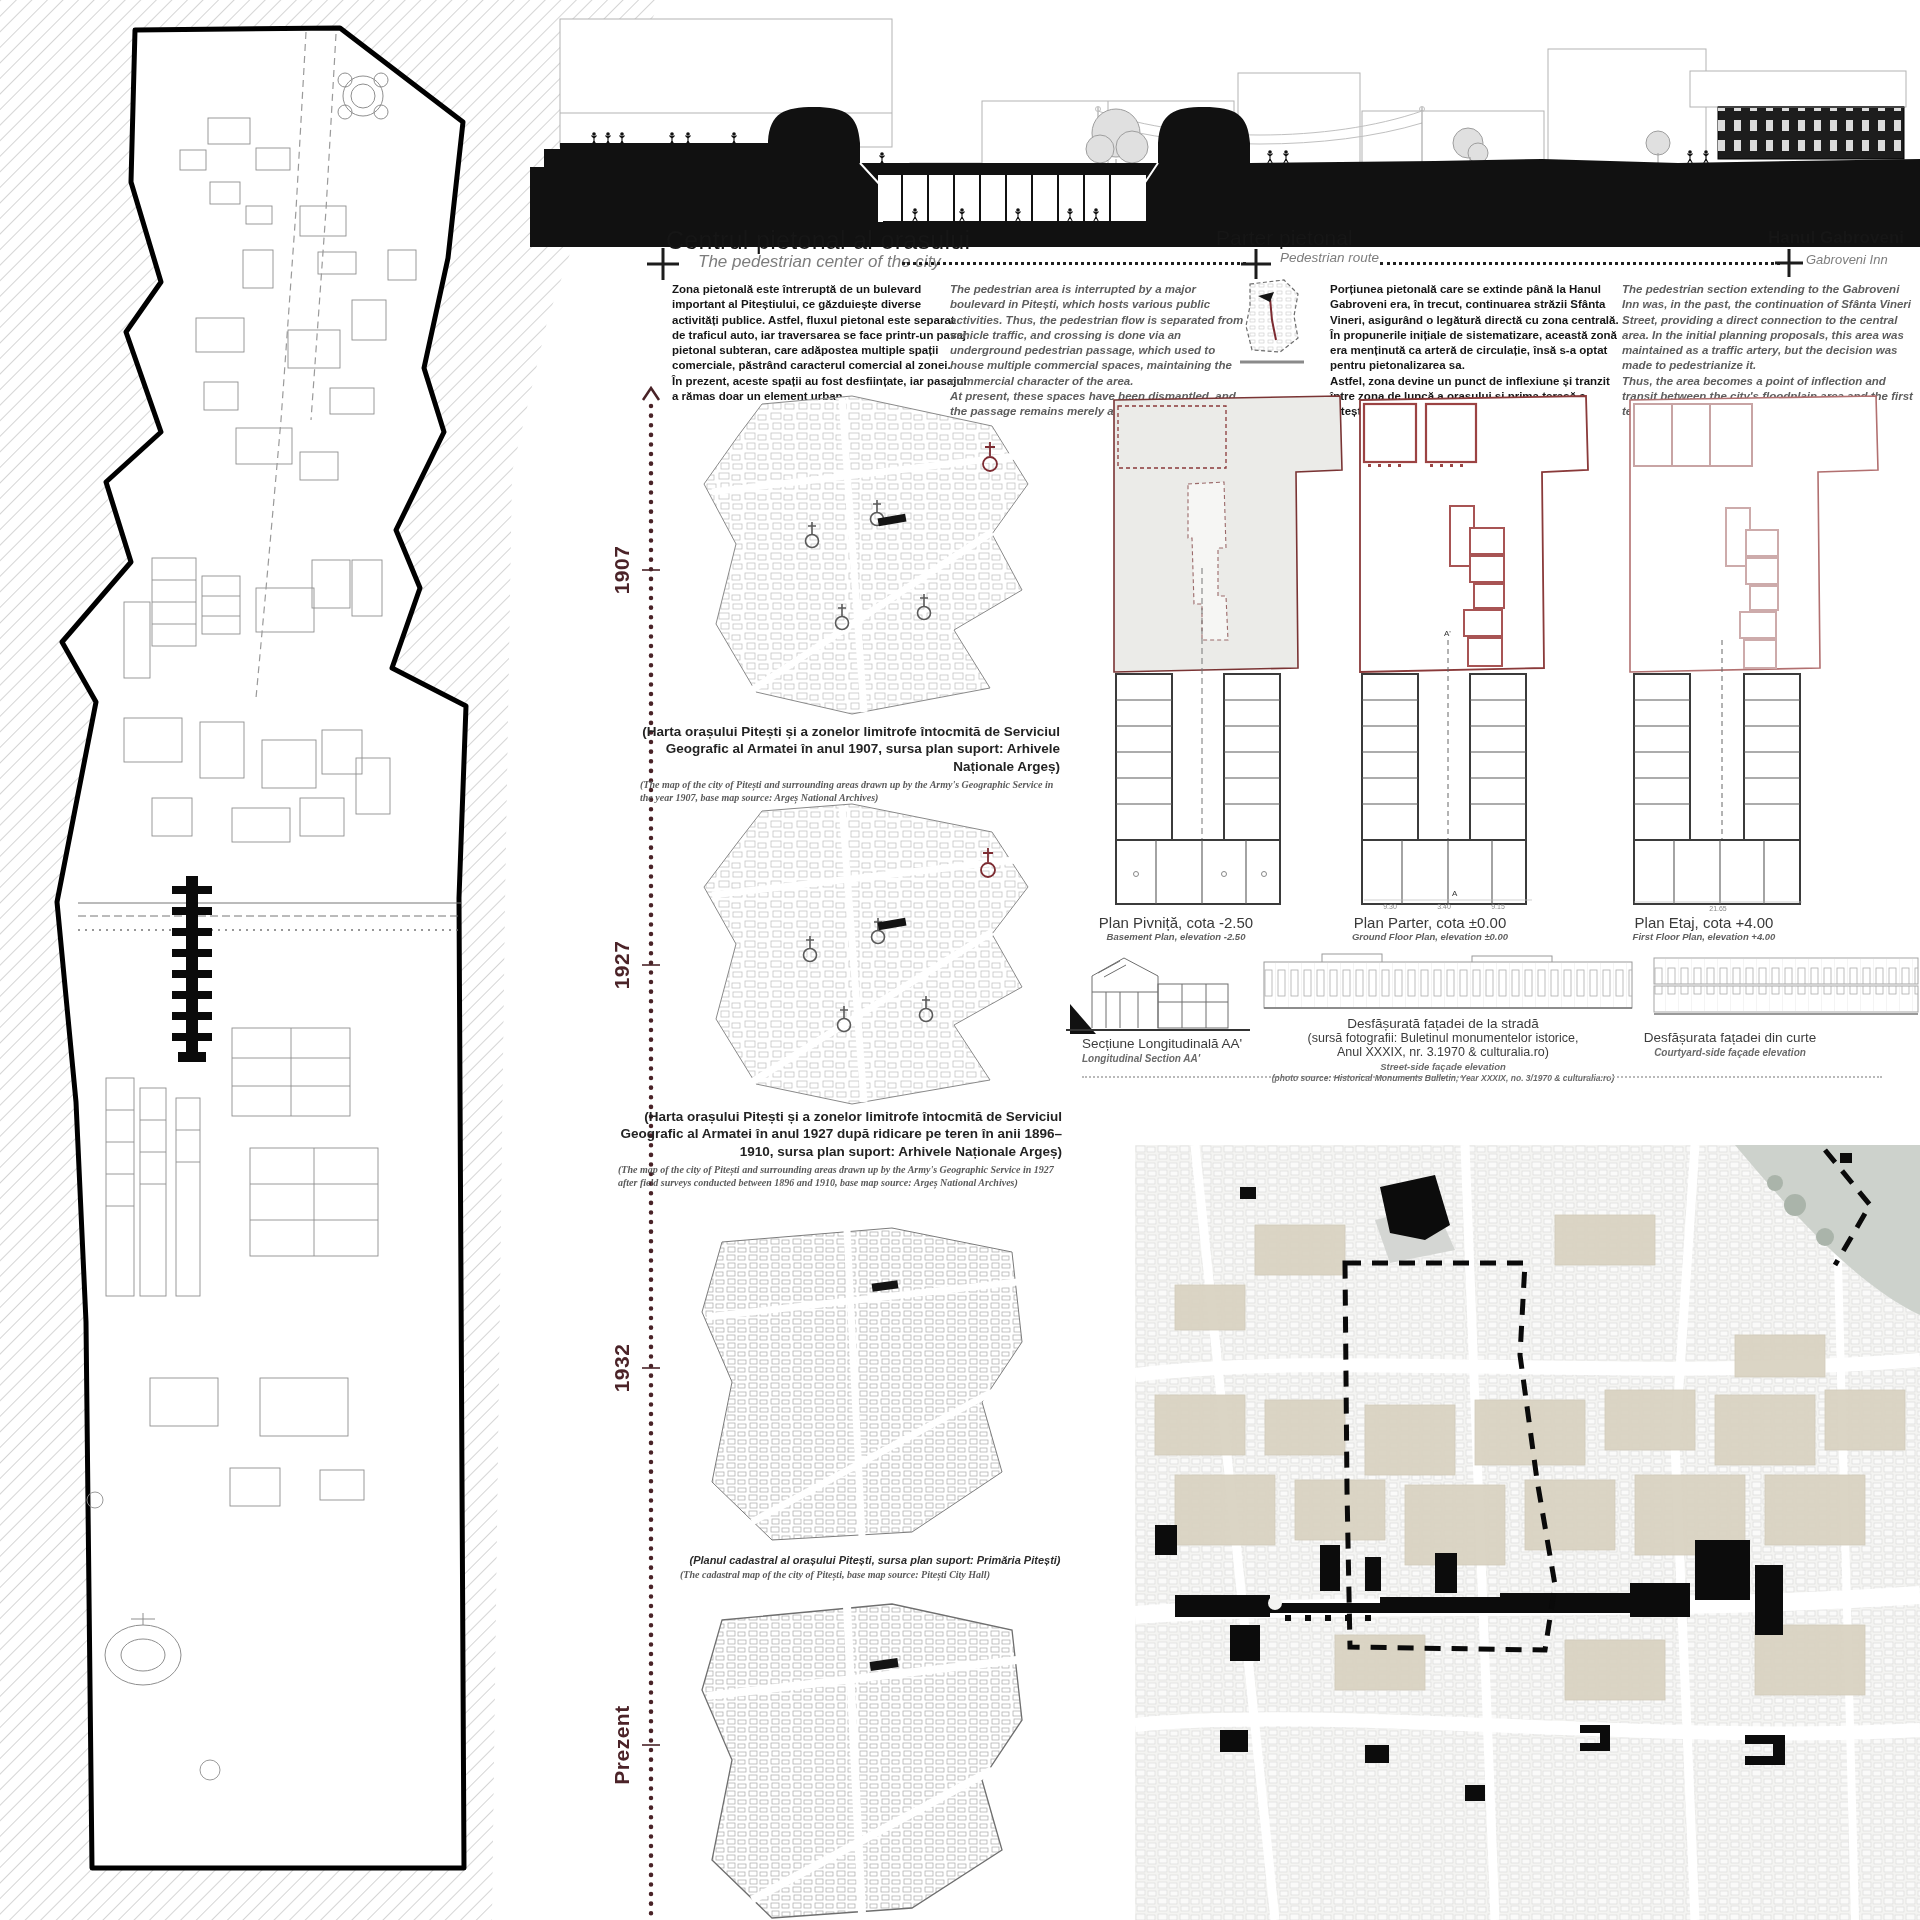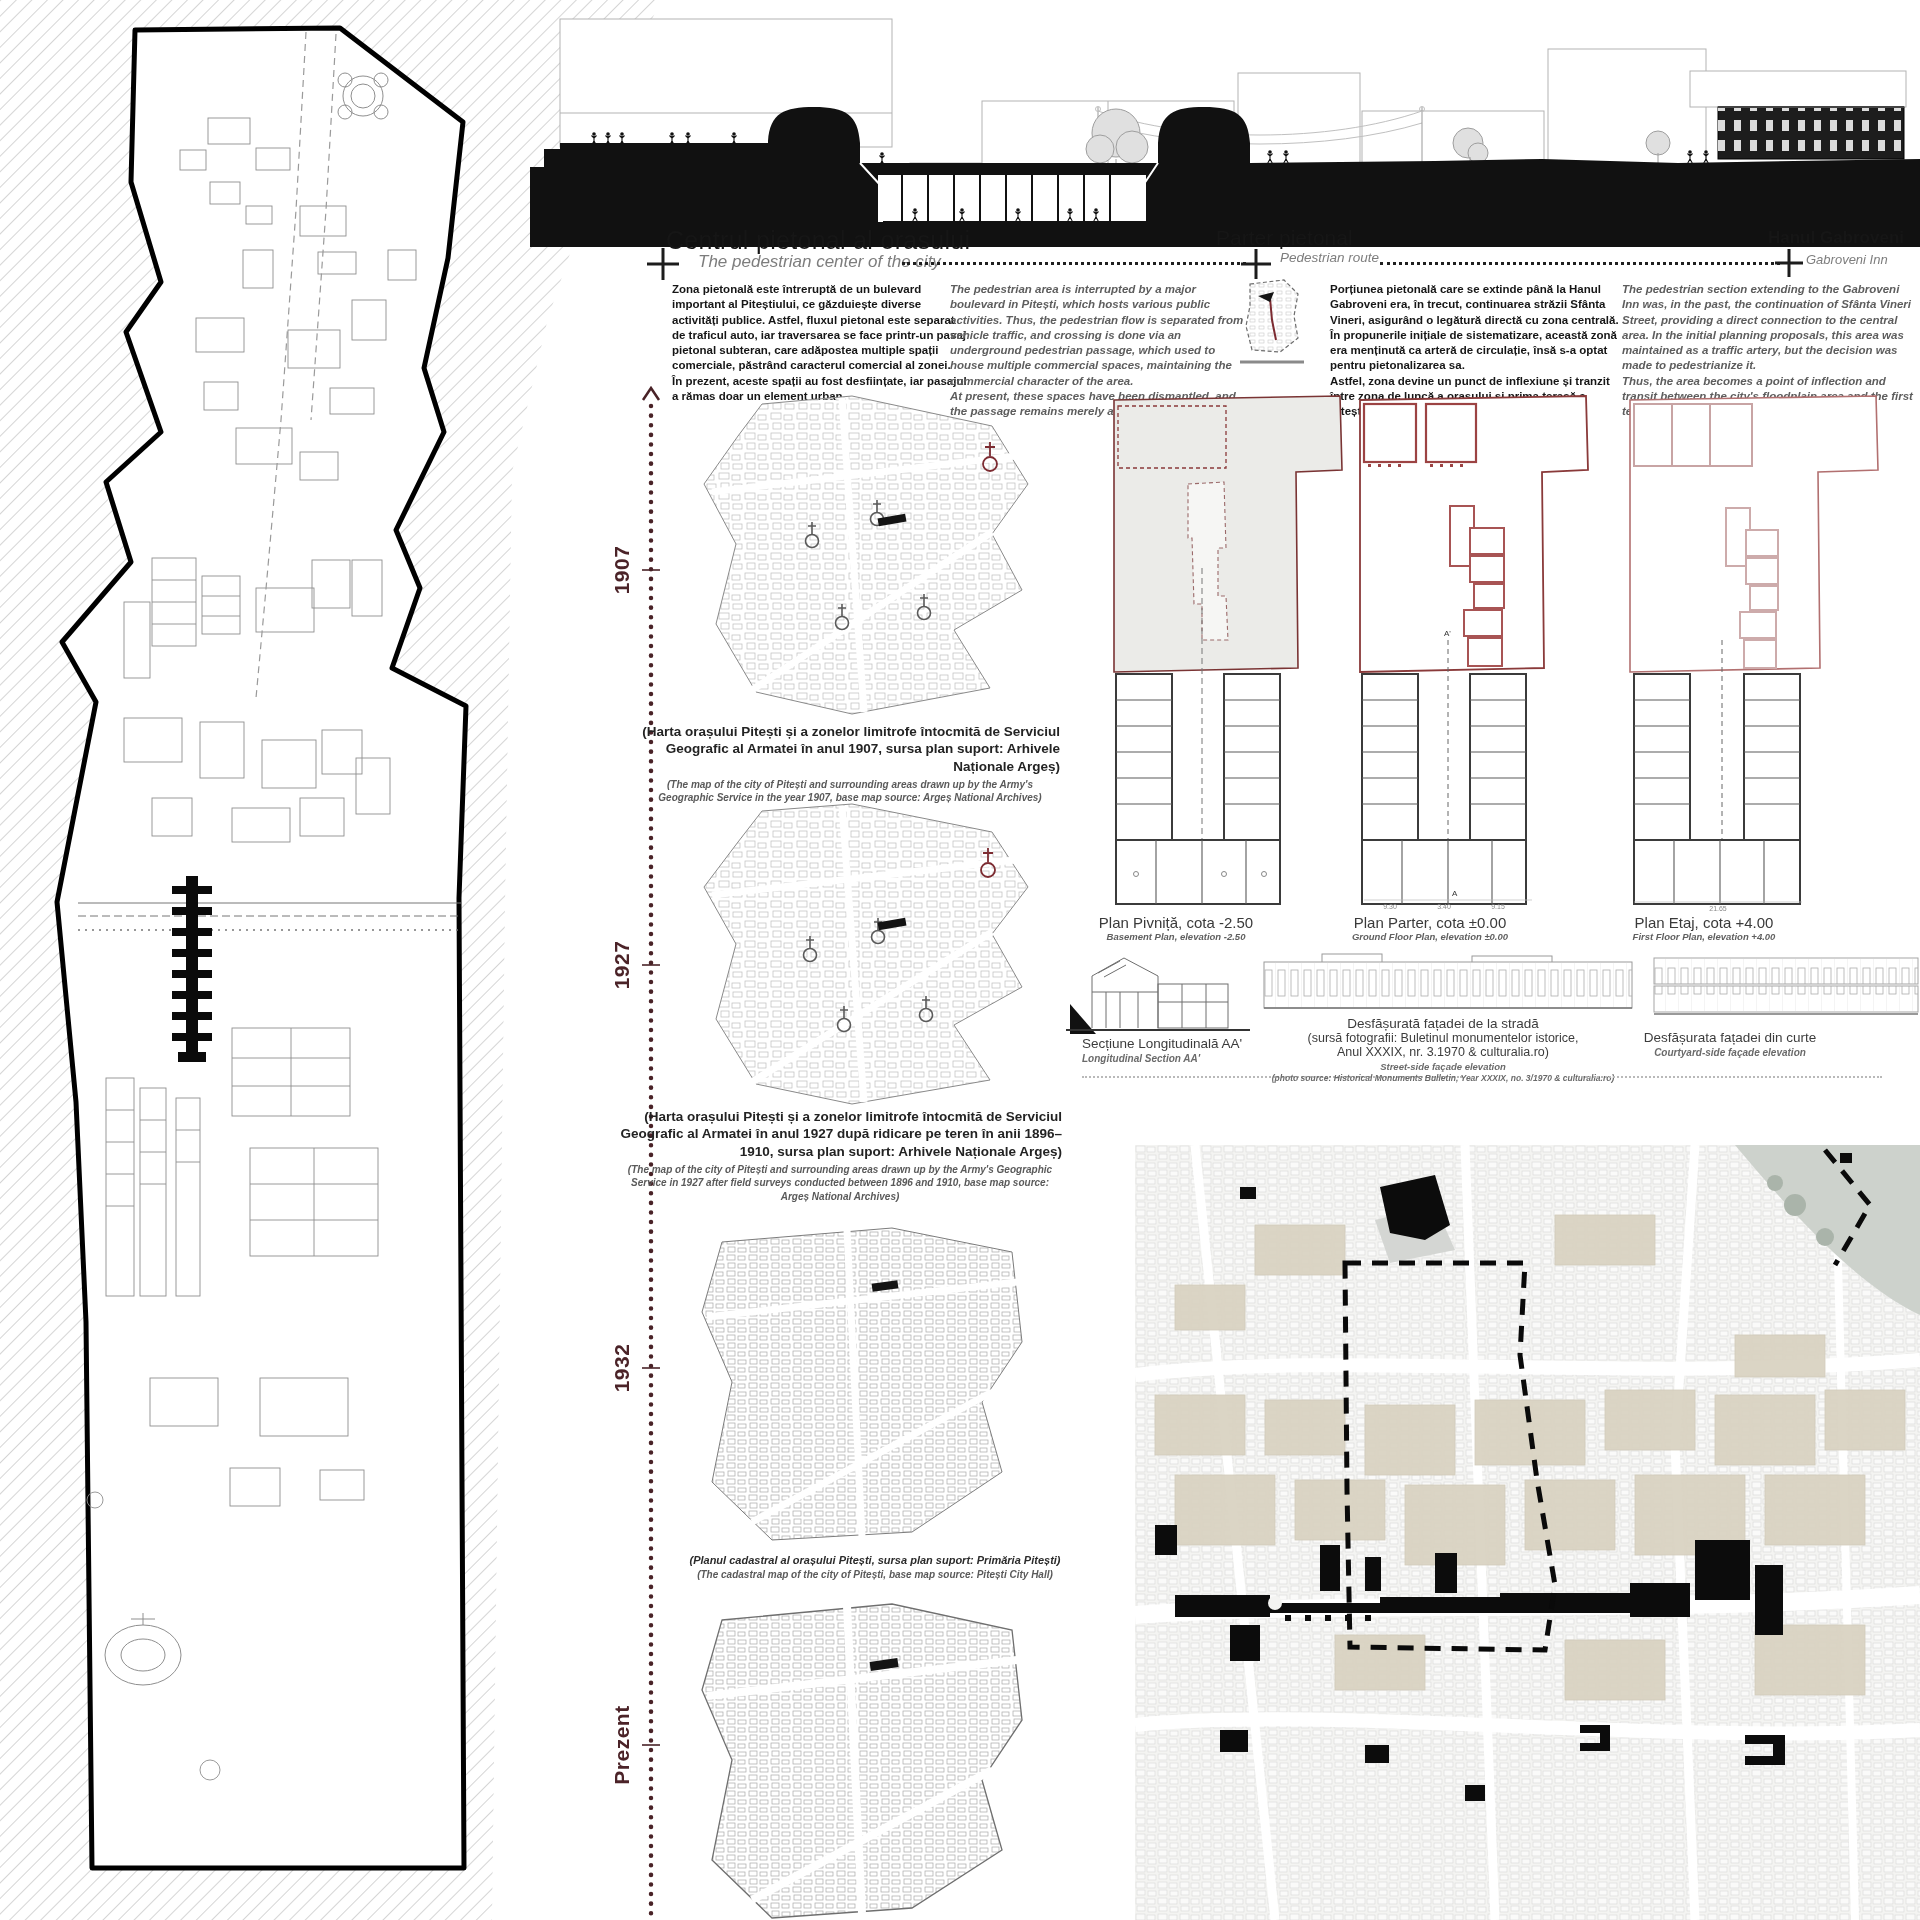--- a/index.html
+++ b/index.html
@@ -15,21 +15,21 @@
   .dotted-leader{border-top:3px dotted #1f1f1f;height:0;}
   
   .ro-par{font-weight:bold;font-size:11.5px;line-height:1.33;color:#161616;}
   .en-par{font-weight:bold;font-style:italic;font-size:11.5px;line-height:1.33;color:#5d5d5d;}
   .par-b{margin-top:0px;}
   
   .year-label{color:#4b2328;font-weight:bold;font-size:21px;text-align:center;
               transform:rotate(-90deg);letter-spacing:.5px;}
   
   .cap-ro{font-weight:bold;font-size:13.5px;line-height:1.28;text-align:right;color:#232323;}
-  .cap-en{font-weight:bold;font-style:italic;font-size:10px;line-height:1.35;text-align:center;color:#5a5a5a;}
+  .cap-en{font-weight:bold;font-style:italic;font-size:10px;line-height:1.35;color:#5a5a5a;font-family:Liberation Serif, serif;}
   .cap-ro-it{font-weight:bold;font-style:italic;font-size:11px;line-height:1.4;text-align:center;color:#2b2b2b;}
   
   .plan-ro{font-size:15px;color:#3a3a3a;text-align:center;}
   .plan-en{font-weight:bold;font-style:italic;font-size:9.5px;color:#606060;text-align:center;margin-top:0;}
   .sec-ro{font-size:13.5px;color:#3c3c3c;}
   .sec-en{font-weight:bold;font-style:italic;font-size:10px;color:#6a6a6a;margin-top:2px;}
   .center{text-align:center;}
   .dotted-rule{border-top:2px dotted #b9b9b9;height:0;}
 </style>
 </head>

